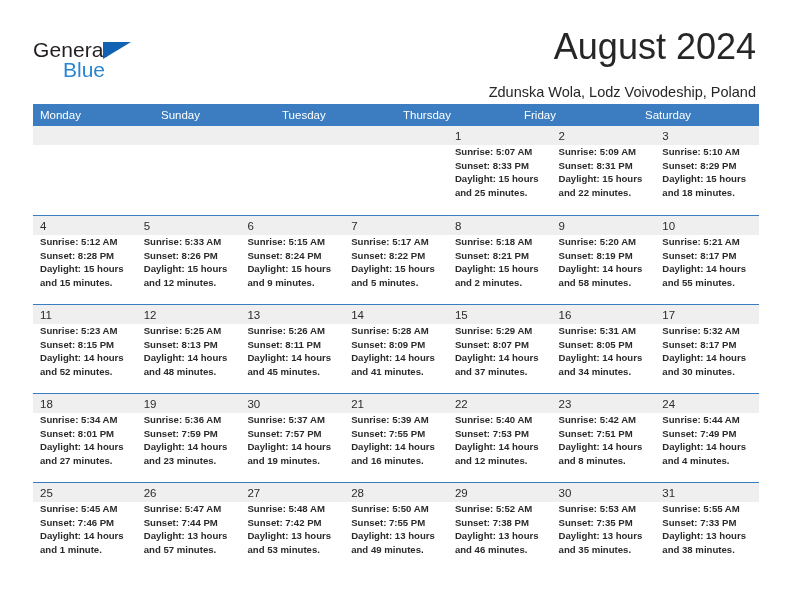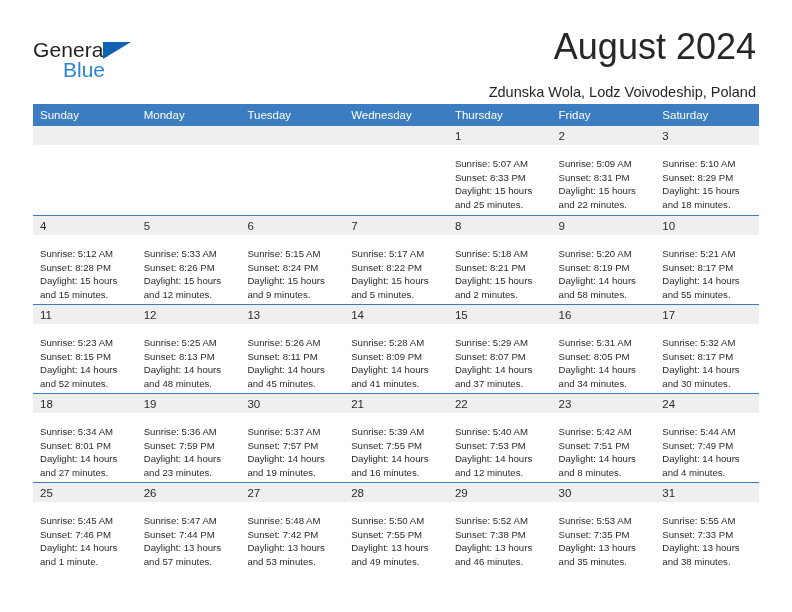--- a/index.html
+++ b/index.html
@@ -127,23 +127,24 @@
     background: #efefef;
     box-sizing: border-box;
     padding-left: 7px;
   }
   .daynum {
     font-size: 11.5px;
     line-height: 19px;
     color: #2b2b2b;
   }
   .cell-body {
-    padding: 12px 6px 0 7px;
+    padding: 0 6px 0 7px;
     box-sizing: border-box;
     flex: 1;
+    font-weight: bold;
   }
   .cell-line {
     font-size: 9.6px;
     line-height: 13.6px;
     color: #2b2b2b;
     white-space: nowrap;
   }
   .cell.empty .daynum-band { background: #efefef; }
 </style>
 </head>
@@ -159,24 +160,23 @@
     </div>
 
     <div class="title-block">
       <div class="cal-title">August 2024</div>
       <div class="cal-subtitle">Zdunska Wola, Lodz Voivodeship, Poland</div>
     </div>
   </div>
 
   <div class="calendar">
     <div class="dow-row" id="dow-row">
+        <div class="dow">Monday</div>
         <div class="dow">Sunday</div>
-        <div class="dow">Monday</div>
         <div class="dow">Tuesday</div>
-        <div class="dow">Wednesday</div>
         <div class="dow">Thursday</div>
         <div class="dow">Friday</div>
         <div class="dow">Saturday</div>
       </div>
     <div id="weeks-container">
         <div class="week first">
           <div class="cell empty">
             <div class="daynum-band"><span class="daynum"></span></div>
             <div class="cell-body"></div>
           </div>

